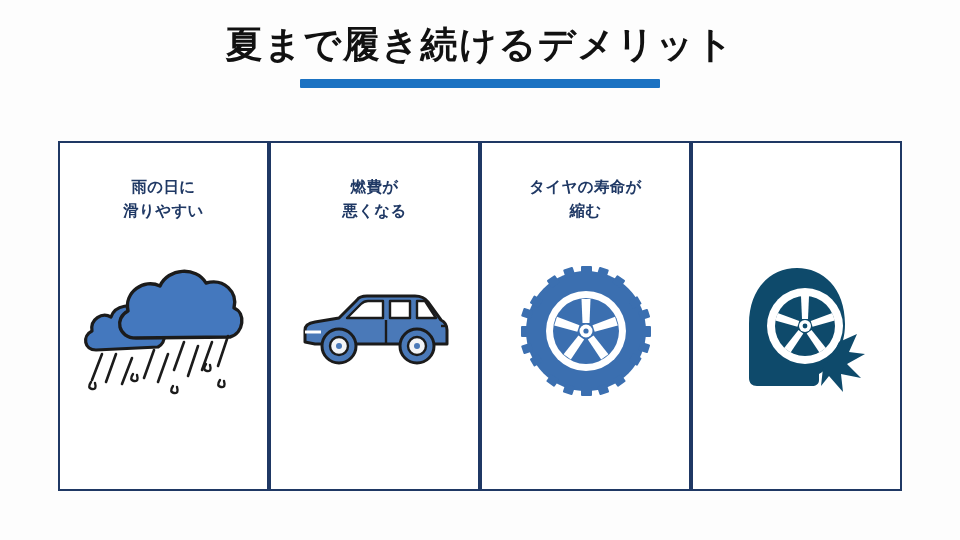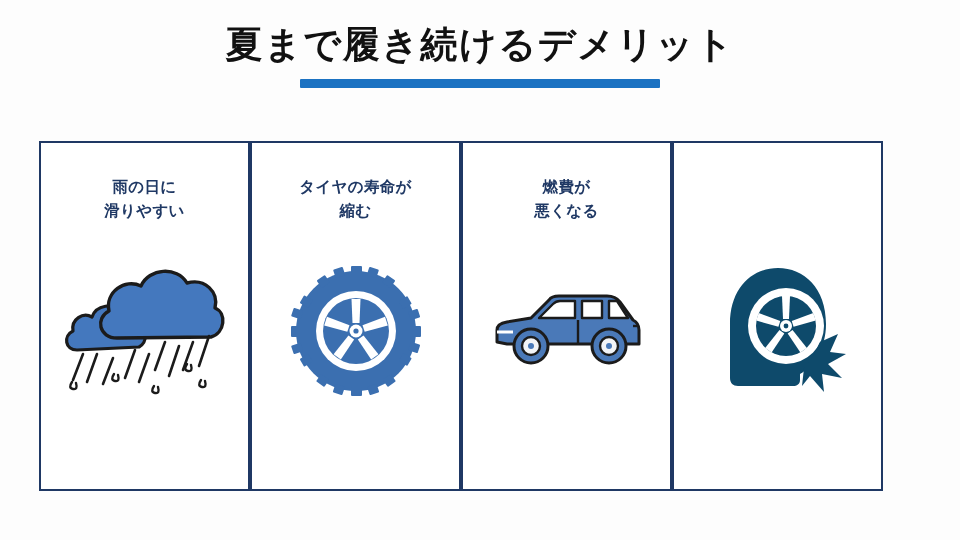--- a/index.html
+++ b/index.html
@@ -46,21 +46,21 @@
   }
 
   
   #cards-row {
     position: absolute;
     top: 141px;
     left: 39px;
     width: 882px;
     height: 352px;
     display: flex;
-    justify-content: flex-start;
+    justify-content: center;
   }
   .card {
     width: 211px;
     height: 350px;
     box-sizing: border-box;
     border: 2px solid #1f3864;
     background: #ffffff;
     display: flex;
     flex-direction: column;
     align-items: center;
@@ -135,20 +135,64 @@
             <line x1="134" y1="84" x2="124" y2="112"></line>
             <line x1="150" y1="78" x2="140" y2="108"></line>
           </g>
 
           <g stroke="#1b1b1b" stroke-width="2.4" fill="none" stroke-linecap="round">
             <path d="M13 124 q-4 6 1 7 q5 1 3 -6"></path>
             <path d="M55 116 q-4 6 1 7 q5 1 3 -6"></path>
             <path d="M95 128 q-4 6 1 7 q5 1 3 -6"></path>
             <path d="M128 106 q-4 6 1 7 q5 1 3 -6"></path>
             <path d="M142 122 q-4 6 1 7 q5 1 3 -6"></path>
+          </g>
+        </svg>
+      </div>
+    </div>
+
+    <div class="card">
+      <div class="card-title">燃費が
+悪くなる</div>
+
+      <div class="card-art" id="art-car">
+        <svg width="160" height="92" viewBox="0 0 160 92" aria-hidden="true">
+
+          <path d="M10 60
+                   L10 48
+                   C10 44 14 41 20 40
+                   L44 36
+                   L62 18
+                   C64 15 68 14 72 14
+                   L120 14
+                   C126 14 130 16 133 20
+                   L146 38
+                   C150 40 152 43 152 48
+                   L152 62
+                   L140 62
+                   L20 62 Z" fill="#4a79b8" stroke="#1b1b1b" stroke-width="3" stroke-linejoin="round"></path>
+
+          <path d="M52 36 L66 22 C68 20 70 19 73 19 L88 19 L88 36 Z" fill="#ffffff" stroke="#1b1b1b" stroke-width="2.4" stroke-linejoin="round"></path>
+          <path d="M95 19 L115 19 L115 36 L95 36 Z" fill="#ffffff" stroke="#1b1b1b" stroke-width="2.4" stroke-linejoin="round"></path>
+          <path d="M122 19 L130 19 L141 36 L122 36 Z" fill="#ffffff" stroke="#1b1b1b" stroke-width="2.4" stroke-linejoin="round"></path>
+
+          <line x1="91" y1="38" x2="91" y2="62" stroke="#1b1b1b" stroke-width="2.4"></line>
+
+          <path d="M10 50 L26 50" stroke="#ffffff" stroke-width="3"></path>
+          <path d="M146 44 L152 44" stroke="#1b1b1b" stroke-width="2.4"></path>
+
+          <g>
+            <circle cx="44" cy="64" r="17" fill="#4a79b8" stroke="#1b1b1b" stroke-width="3"></circle>
+            <circle cx="44" cy="64" r="9" fill="#f2f4f7" stroke="#1b1b1b" stroke-width="2.4"></circle>
+            <circle cx="44" cy="64" r="3" fill="#4a79b8"></circle>
+          </g>
+          <g>
+            <circle cx="122" cy="64" r="17" fill="#4a79b8" stroke="#1b1b1b" stroke-width="3"></circle>
+            <circle cx="122" cy="64" r="9" fill="#f2f4f7" stroke="#1b1b1b" stroke-width="2.4"></circle>
+            <circle cx="122" cy="64" r="3" fill="#4a79b8"></circle>
           </g>
         </svg>
       </div>
     </div>
 
     <div class="card">
       <div class="card-title">タイヤの寿命が
 縮む</div>
 
       <div class="card-art" id="art-tire">
@@ -202,64 +246,20 @@
               </g>
             </g>
           </g>
           <circle cx="66" cy="66" r="6.5" fill="#ffffff"></circle>
           <circle cx="66" cy="66" r="2.6" fill="#3b6fb0"></circle>
         </svg>
       </div>
     </div>
 
     <div class="card">
-      <div class="card-title">燃費が
-悪くなる</div>
-
-      <div class="card-art" id="art-car">
-        <svg width="160" height="92" viewBox="0 0 160 92" aria-hidden="true">
-
-          <path d="M10 60
-                   L10 48
-                   C10 44 14 41 20 40
-                   L44 36
-                   L62 18
-                   C64 15 68 14 72 14
-                   L120 14
-                   C126 14 130 16 133 20
-                   L146 38
-                   C150 40 152 43 152 48
-                   L152 62
-                   L140 62
-                   L20 62 Z" fill="#4a79b8" stroke="#1b1b1b" stroke-width="3" stroke-linejoin="round"></path>
-
-          <path d="M52 36 L66 22 C68 20 70 19 73 19 L88 19 L88 36 Z" fill="#ffffff" stroke="#1b1b1b" stroke-width="2.4" stroke-linejoin="round"></path>
-          <path d="M95 19 L115 19 L115 36 L95 36 Z" fill="#ffffff" stroke="#1b1b1b" stroke-width="2.4" stroke-linejoin="round"></path>
-          <path d="M122 19 L130 19 L141 36 L122 36 Z" fill="#ffffff" stroke="#1b1b1b" stroke-width="2.4" stroke-linejoin="round"></path>
-
-          <line x1="91" y1="38" x2="91" y2="62" stroke="#1b1b1b" stroke-width="2.4"></line>
-
-          <path d="M10 50 L26 50" stroke="#ffffff" stroke-width="3"></path>
-          <path d="M146 44 L152 44" stroke="#1b1b1b" stroke-width="2.4"></path>
-
-          <g>
-            <circle cx="44" cy="64" r="17" fill="#4a79b8" stroke="#1b1b1b" stroke-width="3"></circle>
-            <circle cx="44" cy="64" r="9" fill="#f2f4f7" stroke="#1b1b1b" stroke-width="2.4"></circle>
-            <circle cx="44" cy="64" r="3" fill="#4a79b8"></circle>
-          </g>
-          <g>
-            <circle cx="122" cy="64" r="17" fill="#4a79b8" stroke="#1b1b1b" stroke-width="3"></circle>
-            <circle cx="122" cy="64" r="9" fill="#f2f4f7" stroke="#1b1b1b" stroke-width="2.4"></circle>
-            <circle cx="122" cy="64" r="3" fill="#4a79b8"></circle>
-          </g>
-        </svg>
-      </div>
-    </div>
-
-    <div class="card">
 
       <div class="card-art" id="art-burst">
         <svg width="140" height="136" viewBox="0 0 140 136" aria-hidden="true">
 
           <path d="M22 64
                    C22 28 44 8 70 8
                    C96 8 118 28 118 64
                    C118 88 106 106 92 114
                    L92 120
                    C92 124 89 126 85 126

